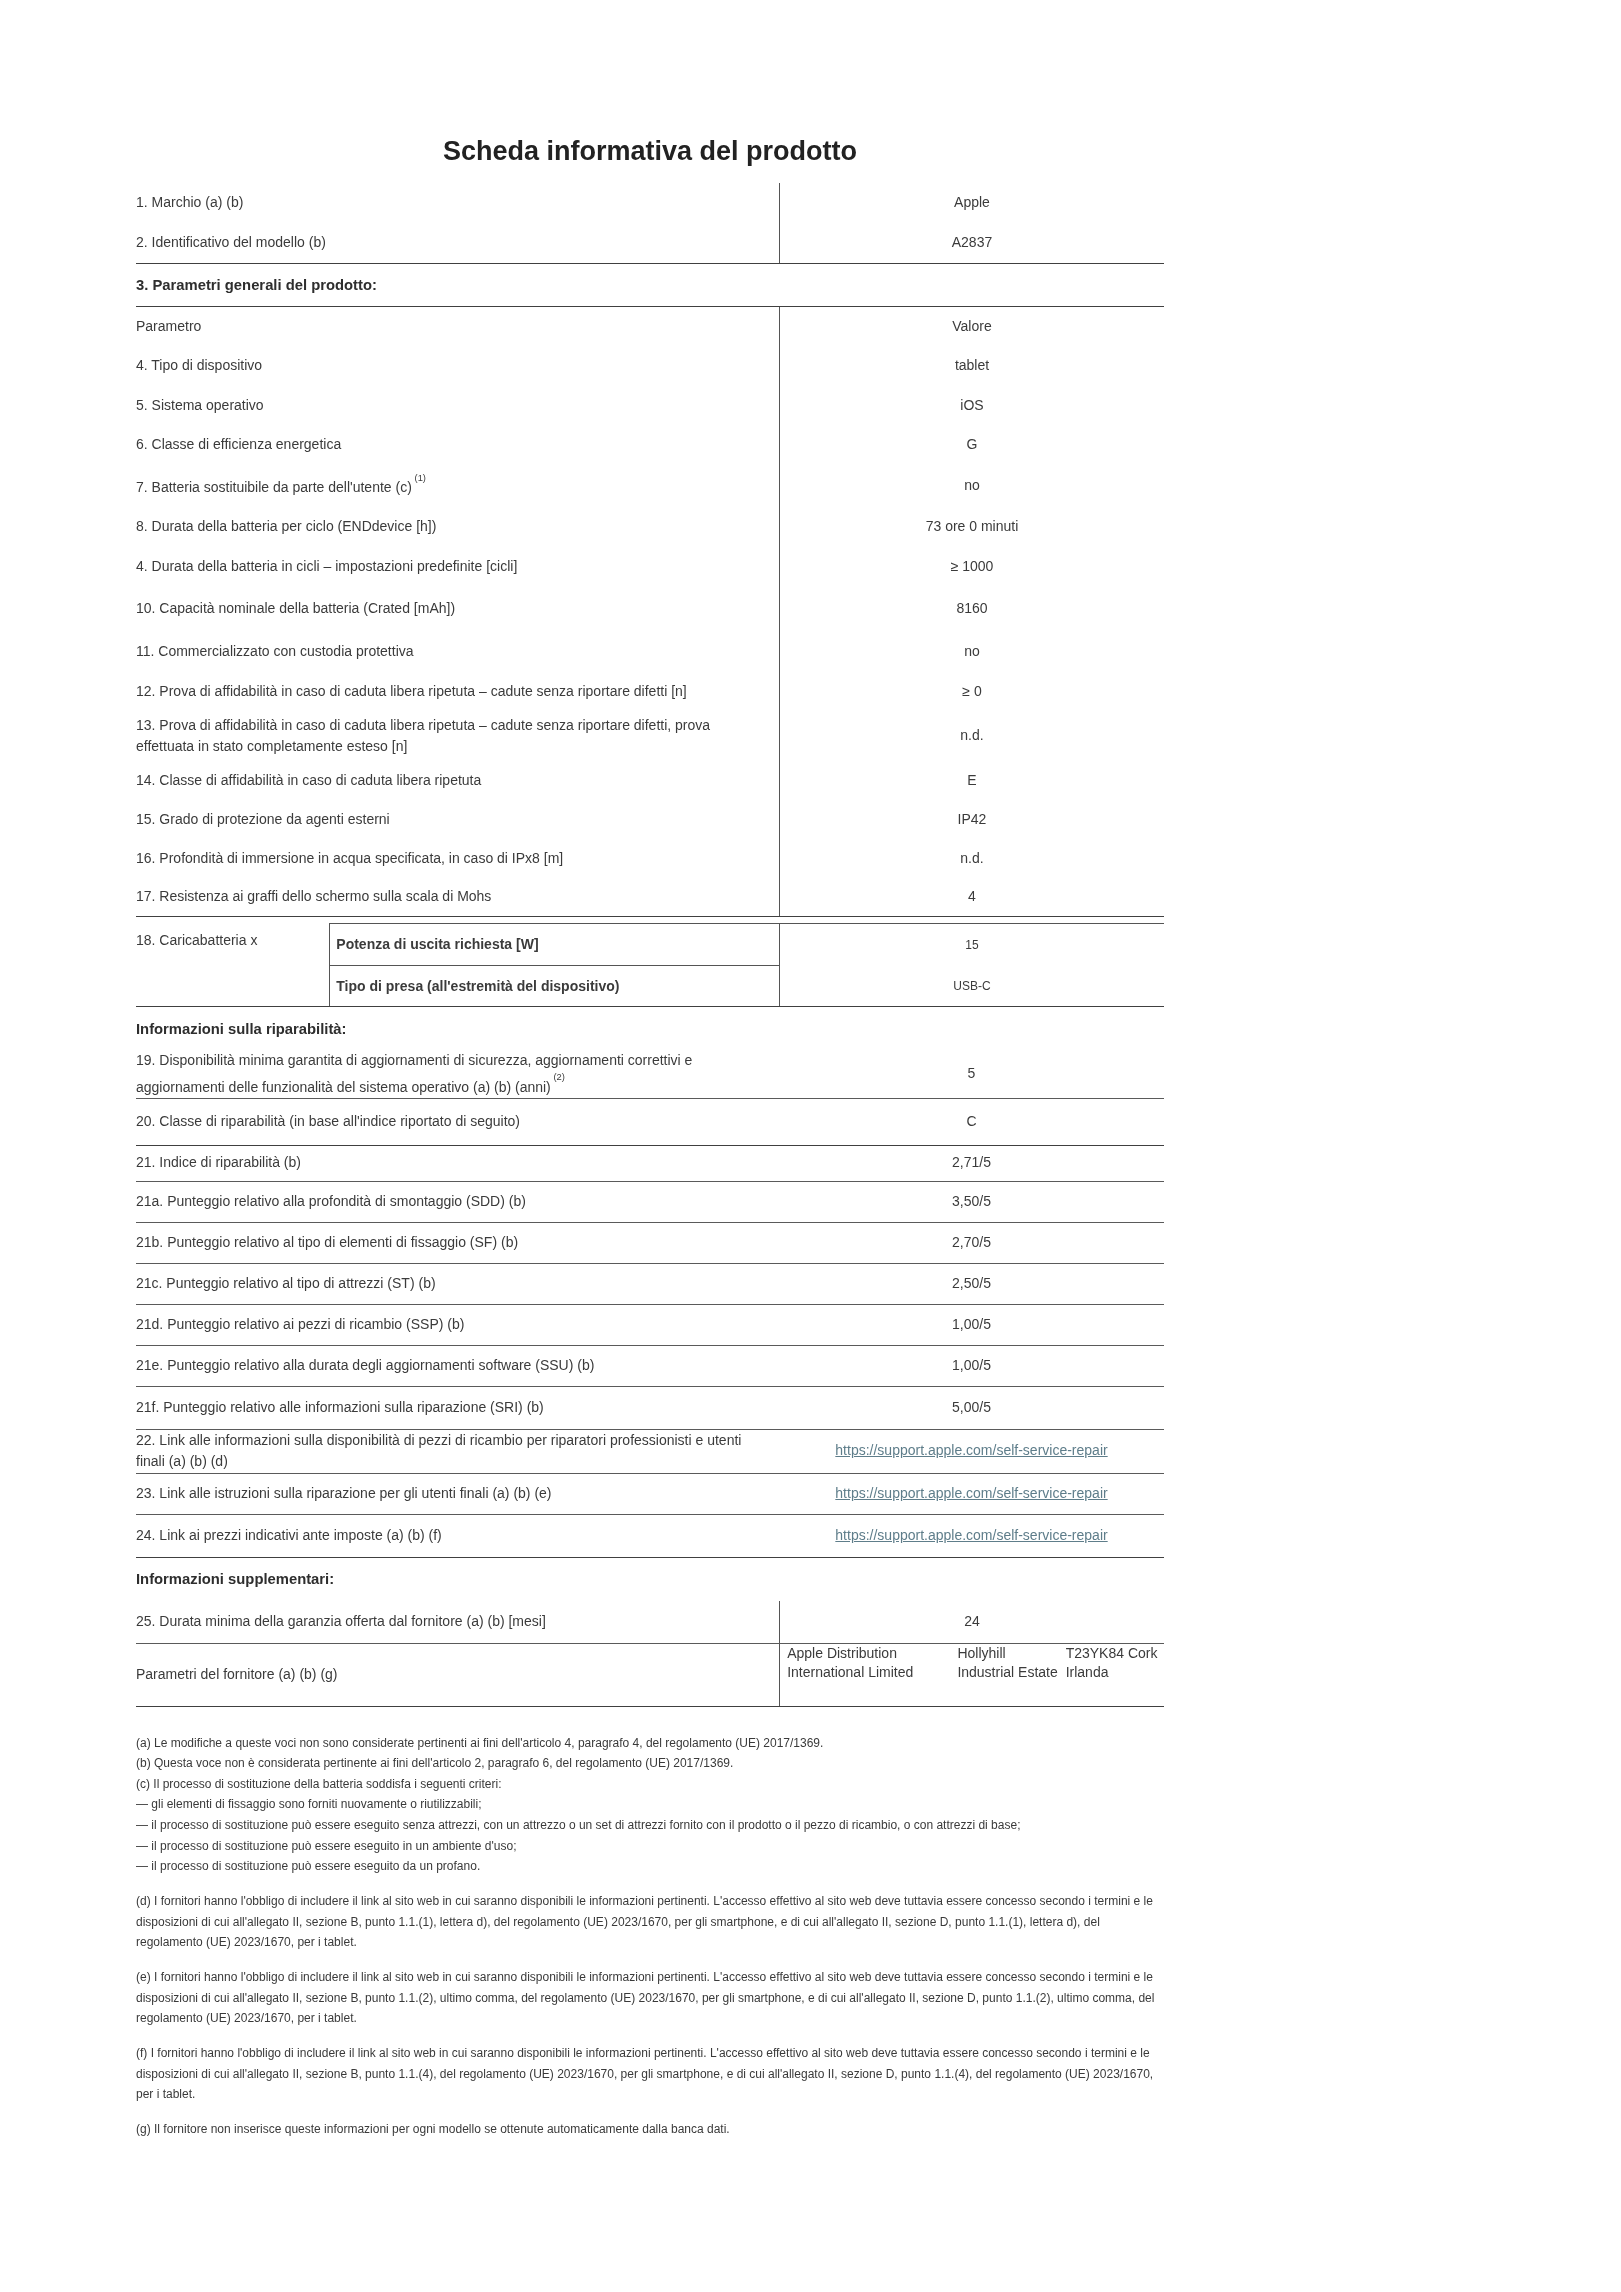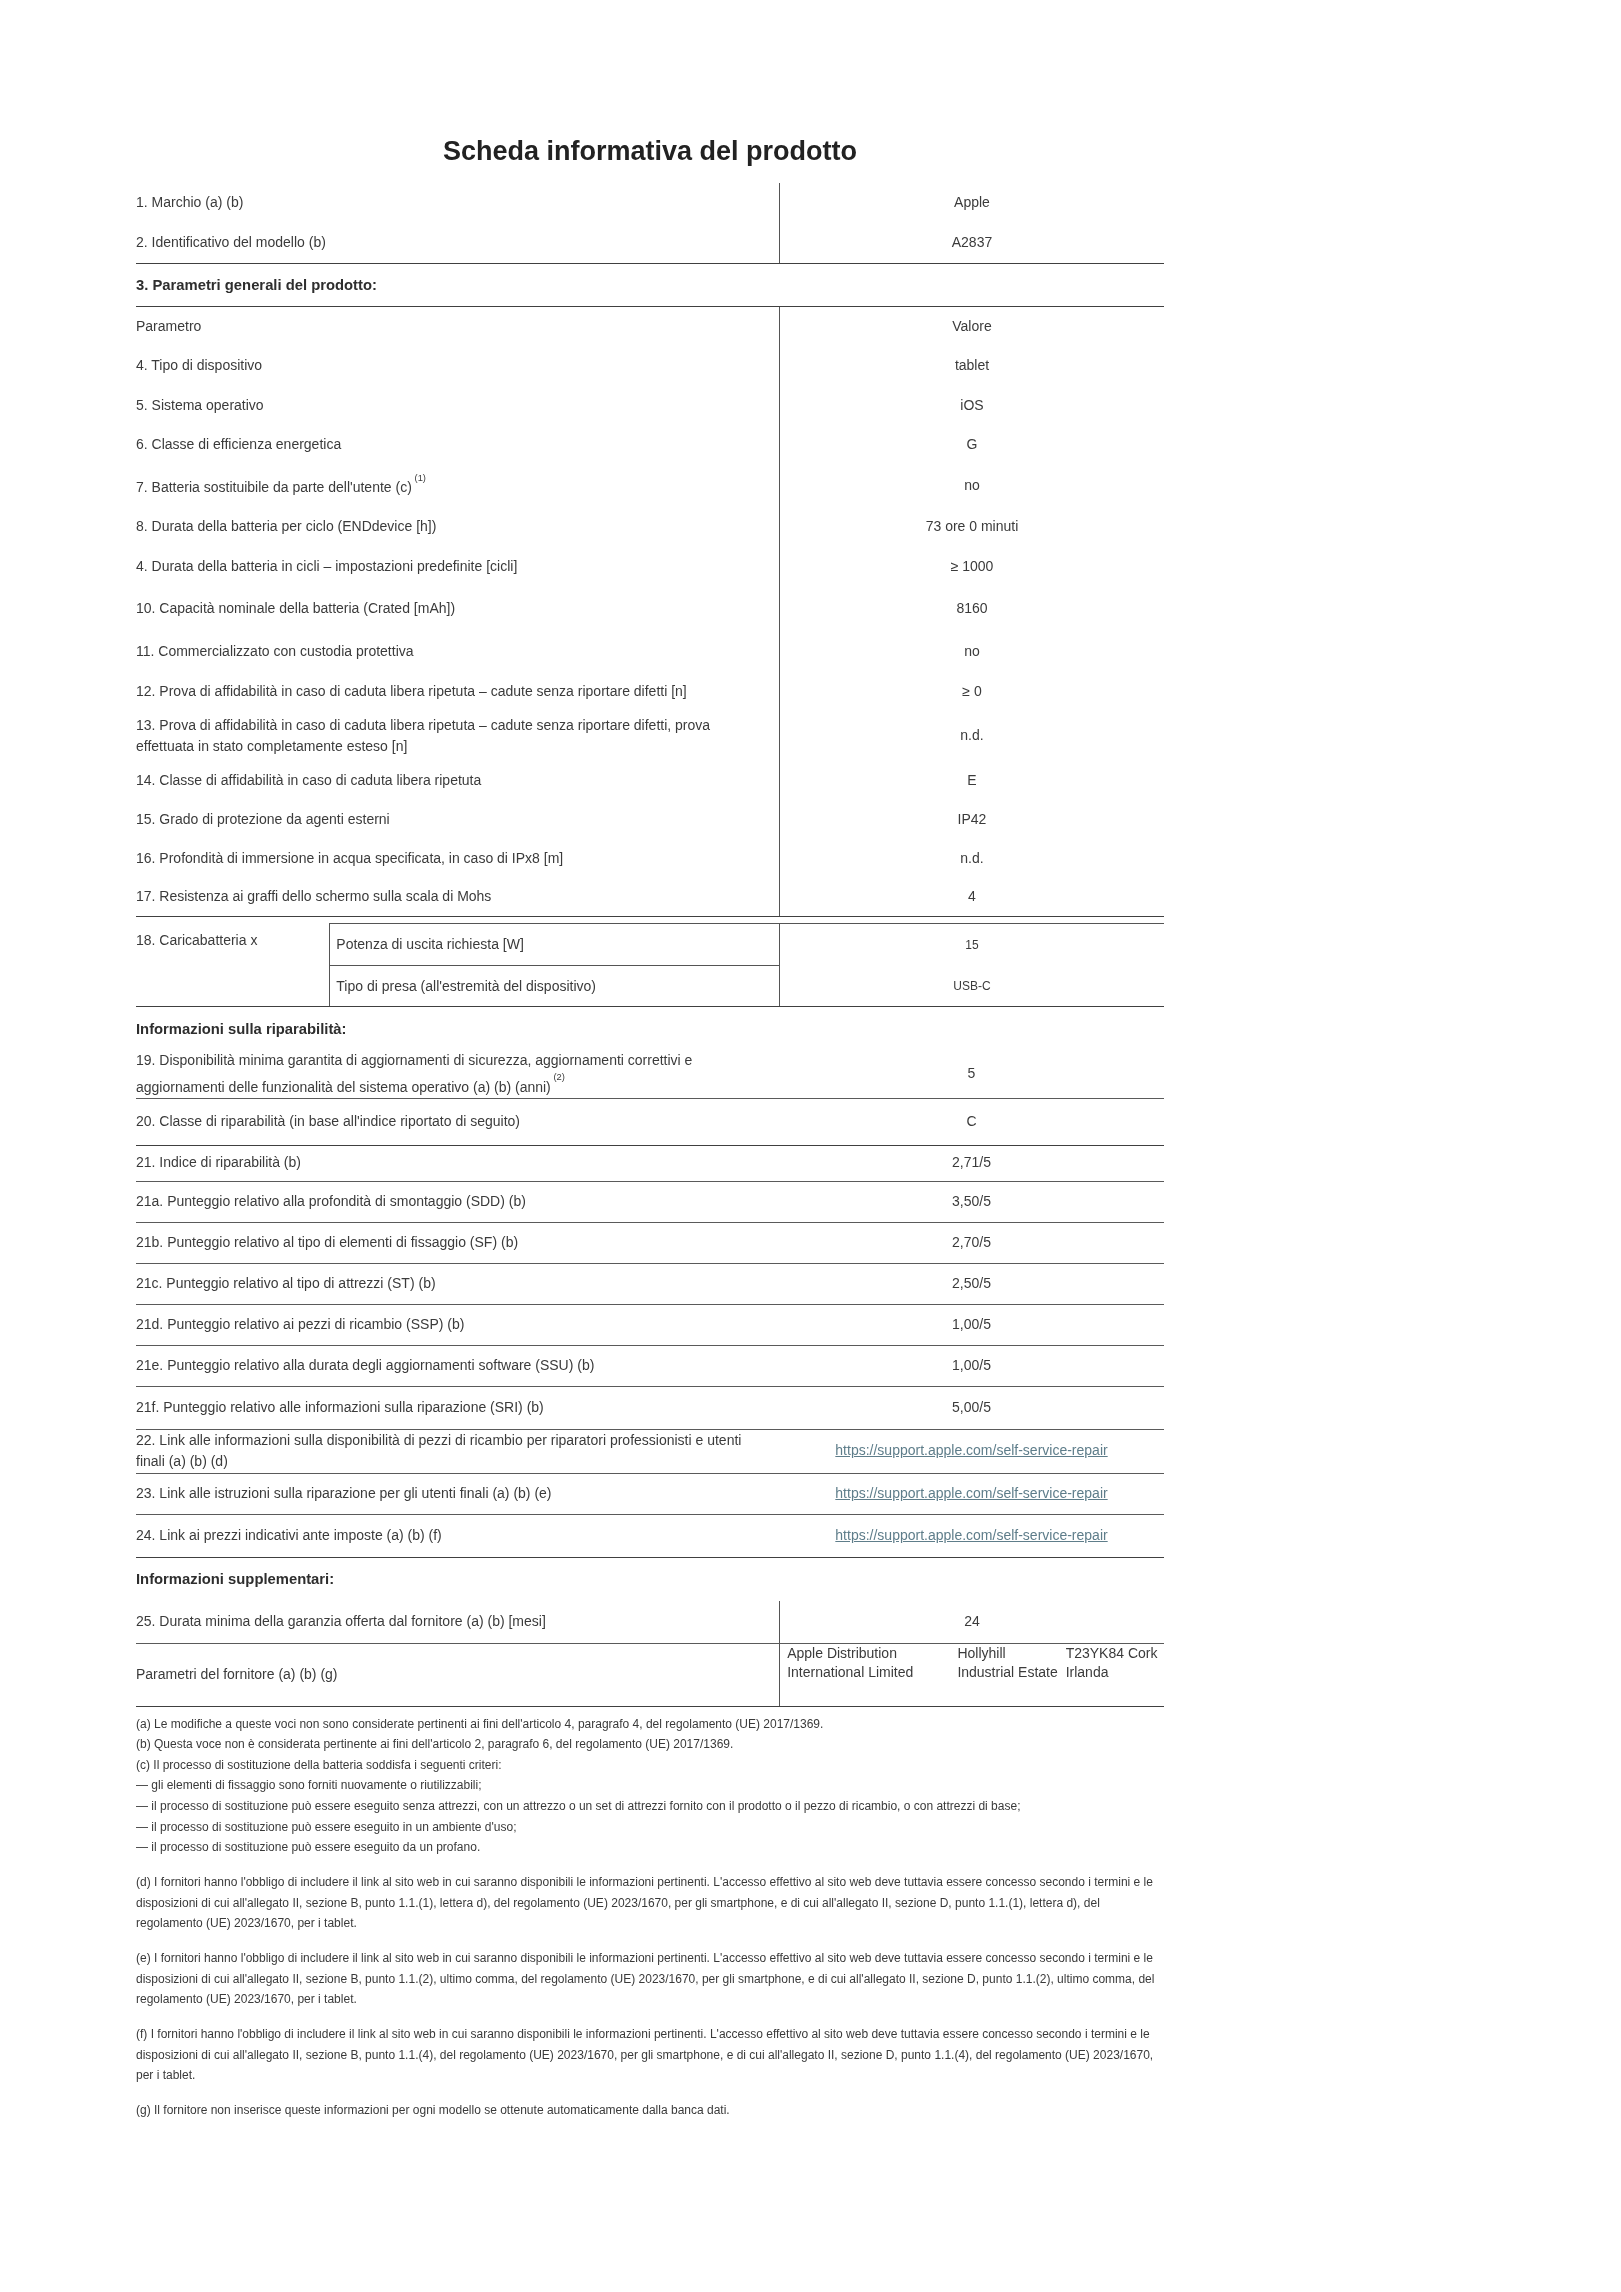--- a/index.html
+++ b/index.html
@@ -27,31 +27,31 @@
   .h52{min-height:47px}.h54{min-height:48px}.h56{min-height:50px}
   .sect{font-size:14.8px;font-weight:bold;color:#2e2e2e;display:flex;align-items:center;min-height:43px;box-sizing:border-box;}
   sup.fnref{font-size:9.4px;position:relative;top:-5.4px;margin-left:2.7px;}
   .w980{max-width:878px;}
   .w940{max-width:842px;}
   
   .r18{display:flex;min-height:90px;box-sizing:border-box;}
   .r18-label{width:525px;box-sizing:border-box;padding-top:14.3px;font-size:14px;line-height:19.7px;}
   .r18-grid{flex:1;display:flex;margin-top:6.3px;border-top:0.9px solid #555;box-sizing:border-box;}
   .r18-subcol{width:450px;border-left:0.9px solid #555;display:flex;flex-direction:column;box-sizing:border-box;}
-  .r18-subrow{flex:1;display:flex;align-items:center;padding-left:6.3px;font-size:14px;box-sizing:border-box;}
+  .r18-subrow{flex:1;display:flex;align-items:center;padding-left:6.3px;font-size:14px;box-sizing:border-box;font-weight:bold;}
   .r18-subrow.first{border-bottom:0.9px solid #555;}
   .r18-valcol{width:385px;border-left:0.9px solid #555;display:flex;flex-direction:column;box-sizing:border-box;}
   .r18-subval{flex:1;display:flex;align-items:center;justify-content:center;font-size:12px;}
   
   a.rlink{color:#5e7d8a;text-decoration:underline;font-size:14px;}
   
   .val-left{flex-direction:row;align-items:flex-start;justify-content:center;text-align:left;padding-left:7.2px;}
   .val-left div{line-height:19.7px;}
   
-  .footnotes{margin-top:7px;}
+  .footnotes{margin-top:26px;}
   .fn{margin:0;font-size:12px;line-height:20.6px;color:#3a3a3a;}
   .fn.gap{margin-top:14.3px;}
 </style>
 </head>
 <body>
 
 <div class="page">
 
   <h1 class="title">Scheda informativa del prodotto</h1>
 

